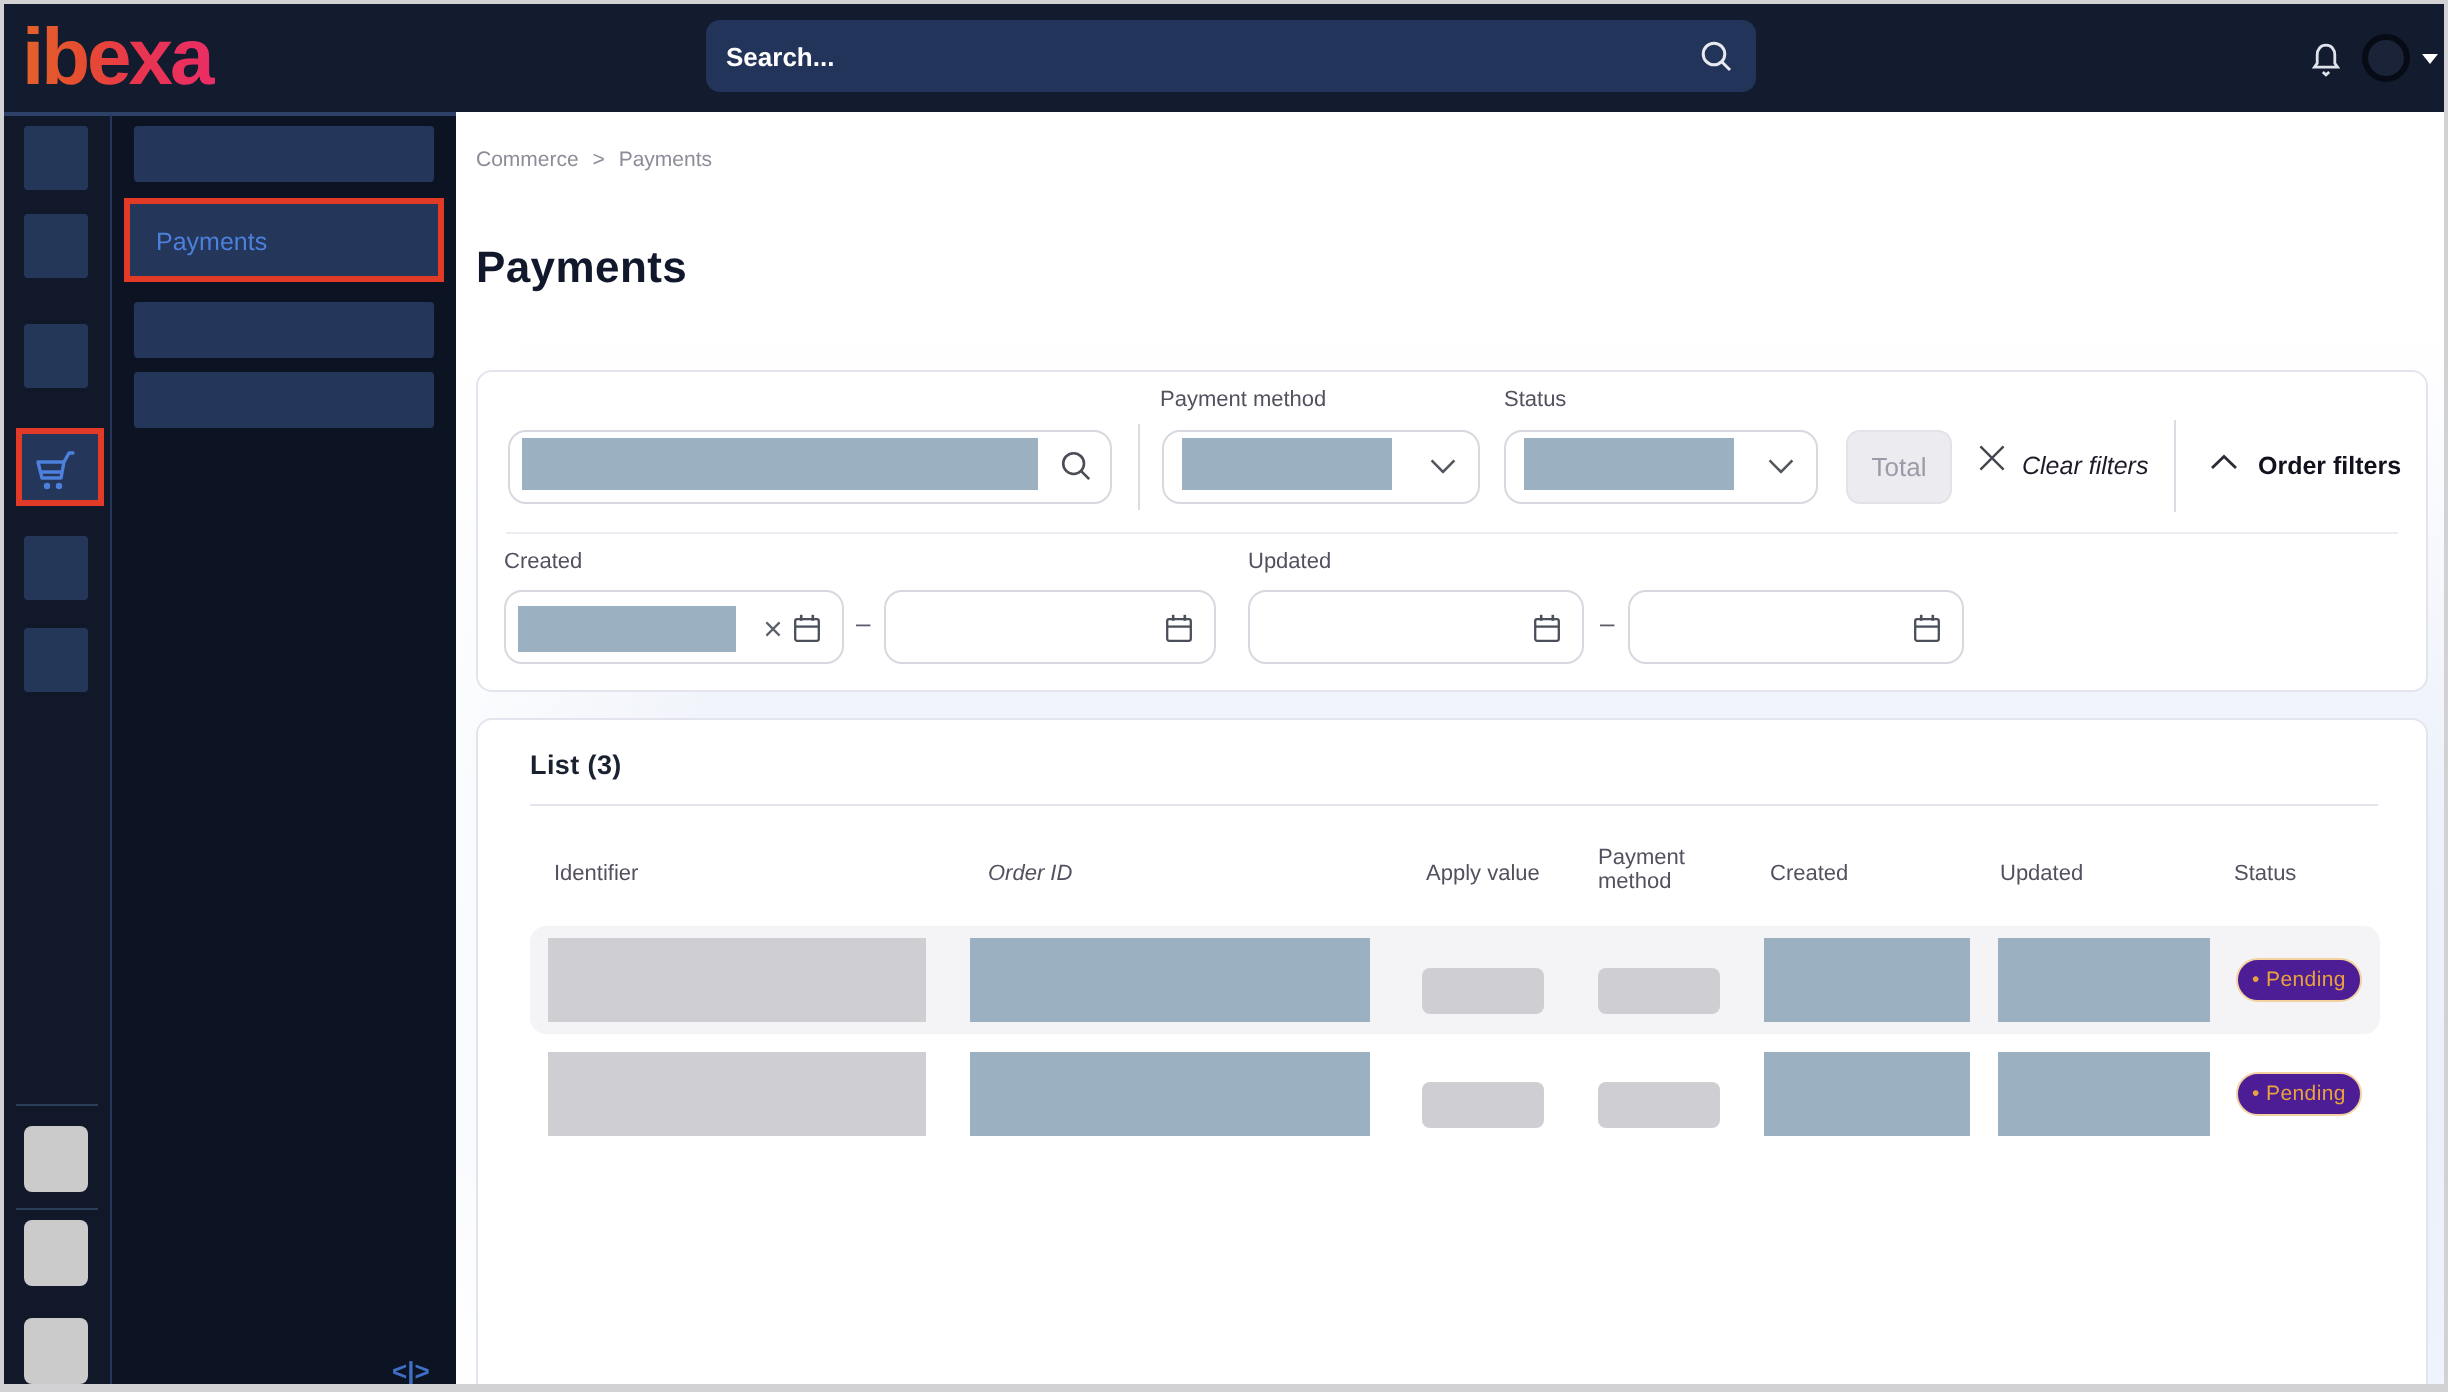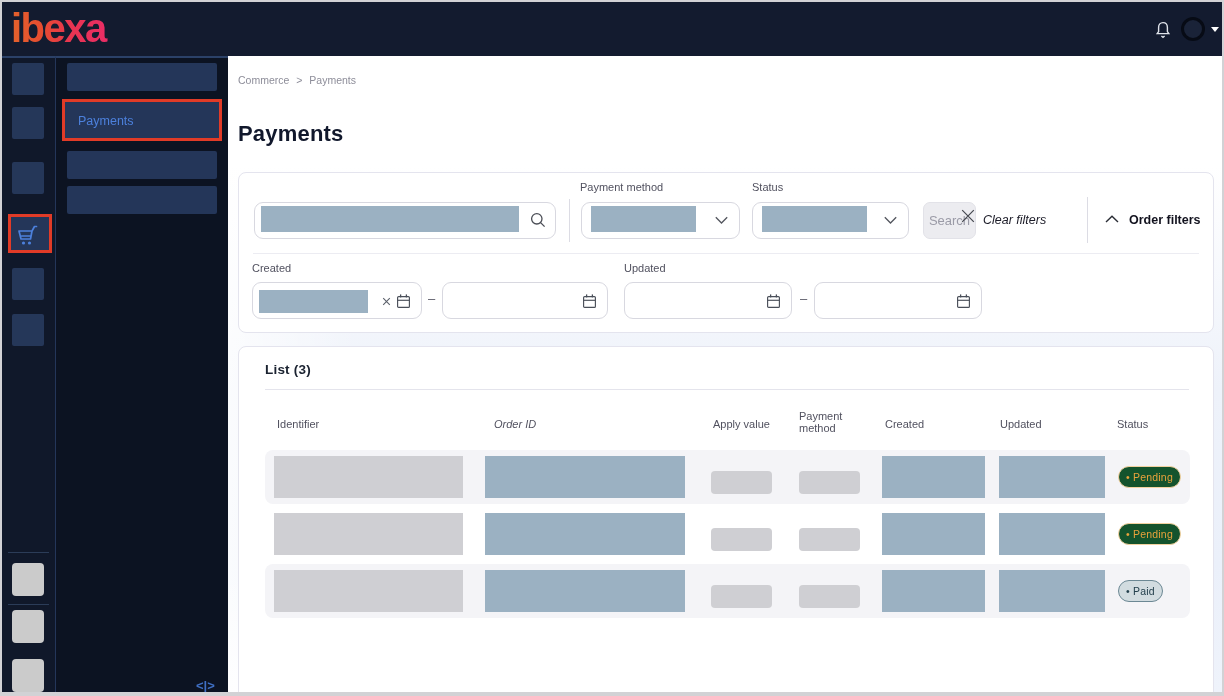--- a/index.html
+++ b/index.html
@@ -30,40 +30,40 @@
 .raildiv { position:absolute; left:6px; width:41px; height:1px; background:#2b3c58; }
 #resizer { position:absolute; left:140px; top:620px; color:#3f6fc4; font-size:13px; font-weight:bold; }
 
 
 #content { position:absolute; left:226px; top:56px; width:994px; height:634px;
   background:radial-gradient(ellipse 420px 170px at 6% 100%, rgba(255,255,255,0.95), rgba(255,255,255,0) 72%), linear-gradient(90deg, rgba(255,255,255,0.75) 0px, rgba(255,255,255,0) 130px), linear-gradient(180deg,#ffffff 0%,#ffffff 17%,#eef2fa 52%,#ebf0fa 80%,#eff3fb 100%); }
 #crumbs { position:absolute; left:10px; top:16px; font-size:10.5px; color:#8d8d99; }
 #crumbs b { font-weight:normal; color:#8d8d99; margin:0 4px; }
 #title { position:absolute; left:10px; top:63px; font-size:22px; font-weight:bold; color:#11182c; letter-spacing:0.2px; }
 
-.card { position:absolute; left:10px; width:976px; background:#fff; border:1px solid #e4e4ee; border-radius:8px; }
+.card { position:absolute; left:10px; width:976px; background:#fff; border:1px solid #e4e4ee; border-radius:8px;margin-top:13px; }
 #fcard { top:114px; height:161px; }
 #lcard { top:288px; height:389px; }
 
 .ph-blue { background:#9bb1c2; }
 .ph-gray { background:#cfcfd3; }
 .inbox { position:absolute; border:1px solid #d8d8e0; border-radius:9px; background:#fff; }
 .flabel { position:absolute; font-size:11px; color:#51515f; }
 .vdiv { position:absolute; width:1px; background:#dcdce4; }
 
 
 #f-search { left:15px; top:29px; width:302px; height:37px; }
 #f-search .blk { position:absolute; left:6px; top:3px; width:258px; height:26px; }
 #f-search svg { position:absolute; right:9px; top:9px; }
 #f-pm { left:342px; top:29px; width:159px; height:37px; }
 #f-st { left:513px; top:29px; width:157px; height:37px; }
 .sel .blk { position:absolute; left:9px; top:3px; width:105px; height:26px; }
 .sel svg { position:absolute; right:11px; top:13px; }
 #apply { position:absolute; left:684px; top:29px; width:53px; height:37px; background:#ececf0; border:1px solid #e2e2e8; border-radius:7px; color:#9b9ba7; font-size:13px; text-align:center; line-height:35px; }
-#clearf { position:absolute; left:722px; top:36px;font-style:italic; }
+#clearf { position:absolute; left:750px; top:36px;font-style:italic; }
 #clearf span { position:absolute; left:22px; top:4px; font-size:12.5px; color:#1c1c28; white-space:nowrap; }
 #lessf { position:absolute; left:866px; top:36px; }
 #lessf span { position:absolute; left:24px; top:4px; font-size:12.5px; font-weight:bold; color:#12121e; white-space:nowrap; }
 
 
 .dlabel { top:89px; }
 .dinput { top:109px; height:37px; }
 #d1 { left:13px; width:170px; }
 #d2 { left:203px; width:166px; }
 #d3 { left:385px; width:168px; }
@@ -76,21 +76,21 @@
 
 #ltitle { position:absolute; left:26px; top:15px; font-size:13.5px; font-weight:bold; color:#1a2230; letter-spacing:0.2px; }
 #lrule { position:absolute; left:26px; top:42px; width:924px; height:1px; background:#e4e4ec; }
 .hcell { position:absolute; top:71px; font-size:11px; color:#51515f; line-height:12px; }
 .lrow { position:absolute; left:26px; width:925px; height:54px; border-radius:8px; }
 .rowg { background:#f4f4f7; }
 .blk { position:absolute; }
 .big { top:6px; height:42px; }
 .sm { top:21px; height:23px; border-radius:4px; }
 .pill { position:absolute; top:16px; height:22px; border-radius:11px; font-size:10.5px; line-height:20px; padding:0 7px; white-space:nowrap; letter-spacing:0.2px; }
-.pillP { border:1px solid #f3d2a0; background:#14532d; color:#e9a23c; }
+.pillP { border:1px solid #f3d2a0; background:#4c1d95; color:#e9a23c; }
 .pillD { border:1px solid #6c8894; background:#d2dce0; color:#24404d; }
 </style>
 </head>
 <body>
 <div id="frame">
 <div id="page">
   <div id="content">
     <div id="crumbs">Commerce <b>&gt;</b> Payments</div>
     <div id="title">Payments</div>
 
@@ -110,21 +110,21 @@
               <path d="M0.8 1.2 L6.5 7 L12.2 1.2" fill="none" stroke="#53565e" stroke-width="1.3"></path>
             </svg>
       </div>
       <div class="flabel" style="left:513px; top:8px;">Status</div>
       <div class="inbox sel" id="f-st">
         <div class="blk ph-blue"></div>
         <svg width="13" height="9" viewBox="0 0 13 9">
               <path d="M0.8 1.2 L6.5 7 L12.2 1.2" fill="none" stroke="#53565e" stroke-width="1.3"></path>
             </svg>
       </div>
-      <div id="apply">Search</div>
+      <div id="apply">Total</div>
       <div id="clearf">
         <svg width="14" height="14" viewBox="0 0 14 14">
               <path d="M1.2 1.2 L12.8 12.8 M12.8 1.2 L1.2 12.8" stroke="#44474f" stroke-width="1.2"></path>
             </svg>
         <span>Clear filters</span>
       </div>
       <div class="vdiv" style="left:848px; top:24px; height:46px;"></div>
       <div id="lessf">
         <svg width="14" height="8" viewBox="0 0 14 8">
               <path d="M1 7 L7 1.2 L13 7" fill="none" stroke="#2a2d35" stroke-width="1.4"></path>
@@ -196,45 +196,43 @@
         <div class="pill pillP" style="left:853px;">• Pending</div>
       </div>
       <div class="lrow" style="top:160px;">
         <div class="blk big ph-gray" style="left:9px; width:189px;"></div>
         <div class="blk big ph-blue" style="left:220px; width:200px;"></div>
         <div class="blk sm ph-gray" style="left:446px; width:61px;"></div>
         <div class="blk sm ph-gray" style="left:534px; width:61px;"></div>
         <div class="blk big ph-blue" style="left:617px; width:103px;"></div>
         <div class="blk big ph-blue" style="left:734px; width:106px;"></div>
         <div class="pill pillP" style="left:853px;">• Pending</div>
-      </div>
-      <div class="lrow rowg" style="top:217px;">
-        <div class="blk big ph-gray" style="left:9px; width:189px;"></div>
-        <div class="blk big ph-blue" style="left:220px; width:200px;"></div>
-        <div class="blk sm ph-gray" style="left:446px; width:61px;"></div>
-        <div class="blk sm ph-gray" style="left:534px; width:61px;"></div>
-        <div class="blk big ph-blue" style="left:617px; width:103px;"></div>
-        <div class="blk big ph-blue" style="left:734px; width:106px;"></div>
-        <div class="pill pillD" style="left:853px;">• Paid</div>
       </div>
     </div>
   </div>
 
   <div id="topbar">
     <svg id="logo" width="110" height="38" viewBox="0 0 110 38">
       <defs>
         <linearGradient id="lg" x1="0" y1="0" x2="1" y2="0">
           <stop offset="0" stop-color="#e4622c"></stop>
           <stop offset="0.32" stop-color="#e64c30"></stop>
           <stop offset="0.6" stop-color="#e83550"></stop>
           <stop offset="1" stop-color="#ea2d66"></stop>
         </linearGradient>
       </defs>
       <text x="1" y="32" font-family="Liberation Sans, sans-serif" font-size="40" font-weight="bold" fill="url(#lg)" letter-spacing="-1.5">ibexa</text>
     </svg>
+    <div id="searchbar">
+      <div class="stext">Search...</div>
+      <svg width="17" height="17" viewBox="0 0 17 17">
+            <circle cx="7" cy="7" r="5.4" fill="none" stroke="#e8eaf0" stroke-width="1.5"></circle>
+            <line x1="11" y1="11" x2="15" y2="15" stroke="#e8eaf0" stroke-width="1.5"></line>
+          </svg>
+    </div>
     <svg id="bell" width="16" height="18" viewBox="0 0 16 18">
       <path d="M8 1.6 C5.3 1.6 3.6 3.7 3.6 6.5 L3.6 10.6 L2.2 12.6 L13.8 12.6 L12.4 10.6 L12.4 6.5 C12.4 3.7 10.7 1.6 8 1.6 Z" fill="none" stroke="#dfe3ea" stroke-width="1.4"></path>
       <path d="M6.4 15 L8 16.4 L9.6 15" fill="none" stroke="#dfe3ea" stroke-width="1.4"></path>
     </svg>
     <div id="avatar"></div>
     <div id="caret"></div>
   </div>
 
   <div id="siderail">
     <div class="railsq" style="top:5px;"></div>

